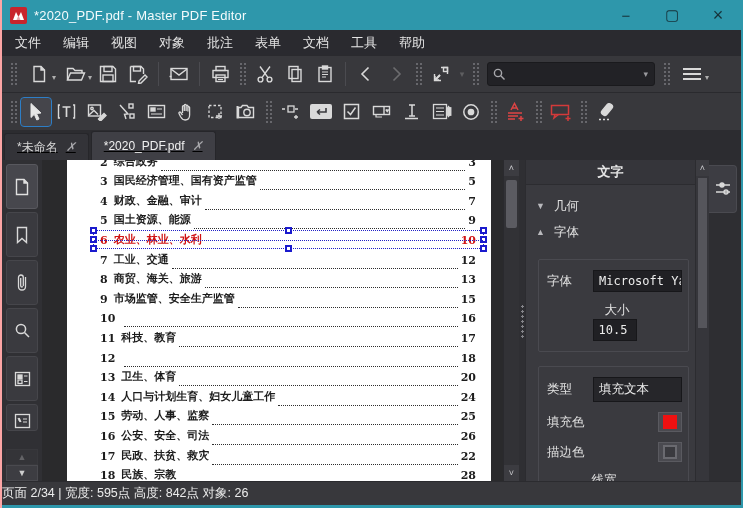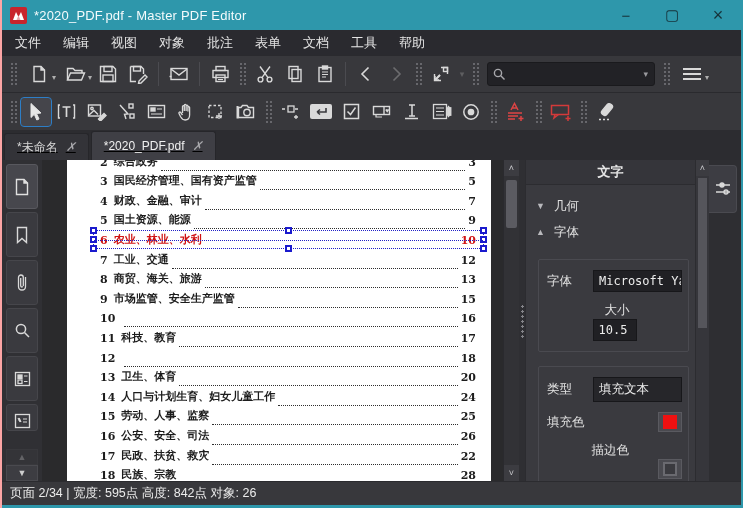--- a/index.html
+++ b/index.html
@@ -102,21 +102,21 @@
   .spin .spbtns { width:15px; background:#47474d; border:1px solid #55555b; display:flex; flex-direction:column; align-items:center; justify-content:center; color:#cfe8cf; font-size:7px; line-height:7px; }
   .clipped-row { height:16px; overflow:hidden; }
   
   .pscroll { width:14px; background:#36363b; border-left:1px solid #2c2c30; display:flex; flex-direction:column; flex:0 0 auto; }
   .pthumb { margin:2px; height:150px; background:#55555b; }
   
   .tabstrip { width:32px; background:#2e2e32; flex:0 0 auto; position:relative; }
   .striptab { position:absolute; top:5px; left:0; width:28px; height:48px; background:#3d3d43;
     border:1px solid #4a4a50; border-left:none; border-radius:0 4px 4px 0; display:flex; align-items:center; justify-content:center; }
   
-  .statusbar { height:24px; background:#38383c; border-top:1px solid #2b2b2f; display:flex; align-items:center; padding-left:8px; flex:0 0 auto; }
+  .statusbar { height:24px; background:#38383c; border-top:1px solid #2b2b2f; display:flex; align-items:center; padding-left:0; flex:0 0 auto; }
   .statusbar span { color:#ececec; font-size:12.5px; }
   .teal-strip { height:3px; background:#2e97ab; flex:0 0 auto; }
   svg.ic { display:block; }
 </style>
 </head>
 <body>
 
 <div class="window">
 
   <div class="titlebar">
@@ -597,20 +597,30 @@
             <span class="swatch">
                 <span class="sw" style="background: rgb(238, 17, 17);"></span>
               </span>
           </div>
           <div class="frow">
             <span class="flabel">描边色</span>
             <span class="swatch">
                 <span class="sw stroke"></span>
               </span>
           </div>
+          <div class="frow clipped-row">
+            <span class="flabel">线宽</span>
+            <span class="spin">
+              <span class="field">1</span>
+              <span class="spbtns">
+                  <span>▲</span>
+                  <span>▼</span>
+                </span>
+            </span>
+          </div>
         </div>
       </div>
     </div>
 
     <div class="pscroll">
       <span class="varrow" style="background:#3c3c41;">˄</span>
       <span class="pthumb"></span>
     </div>
 
     <div class="tabstrip">

